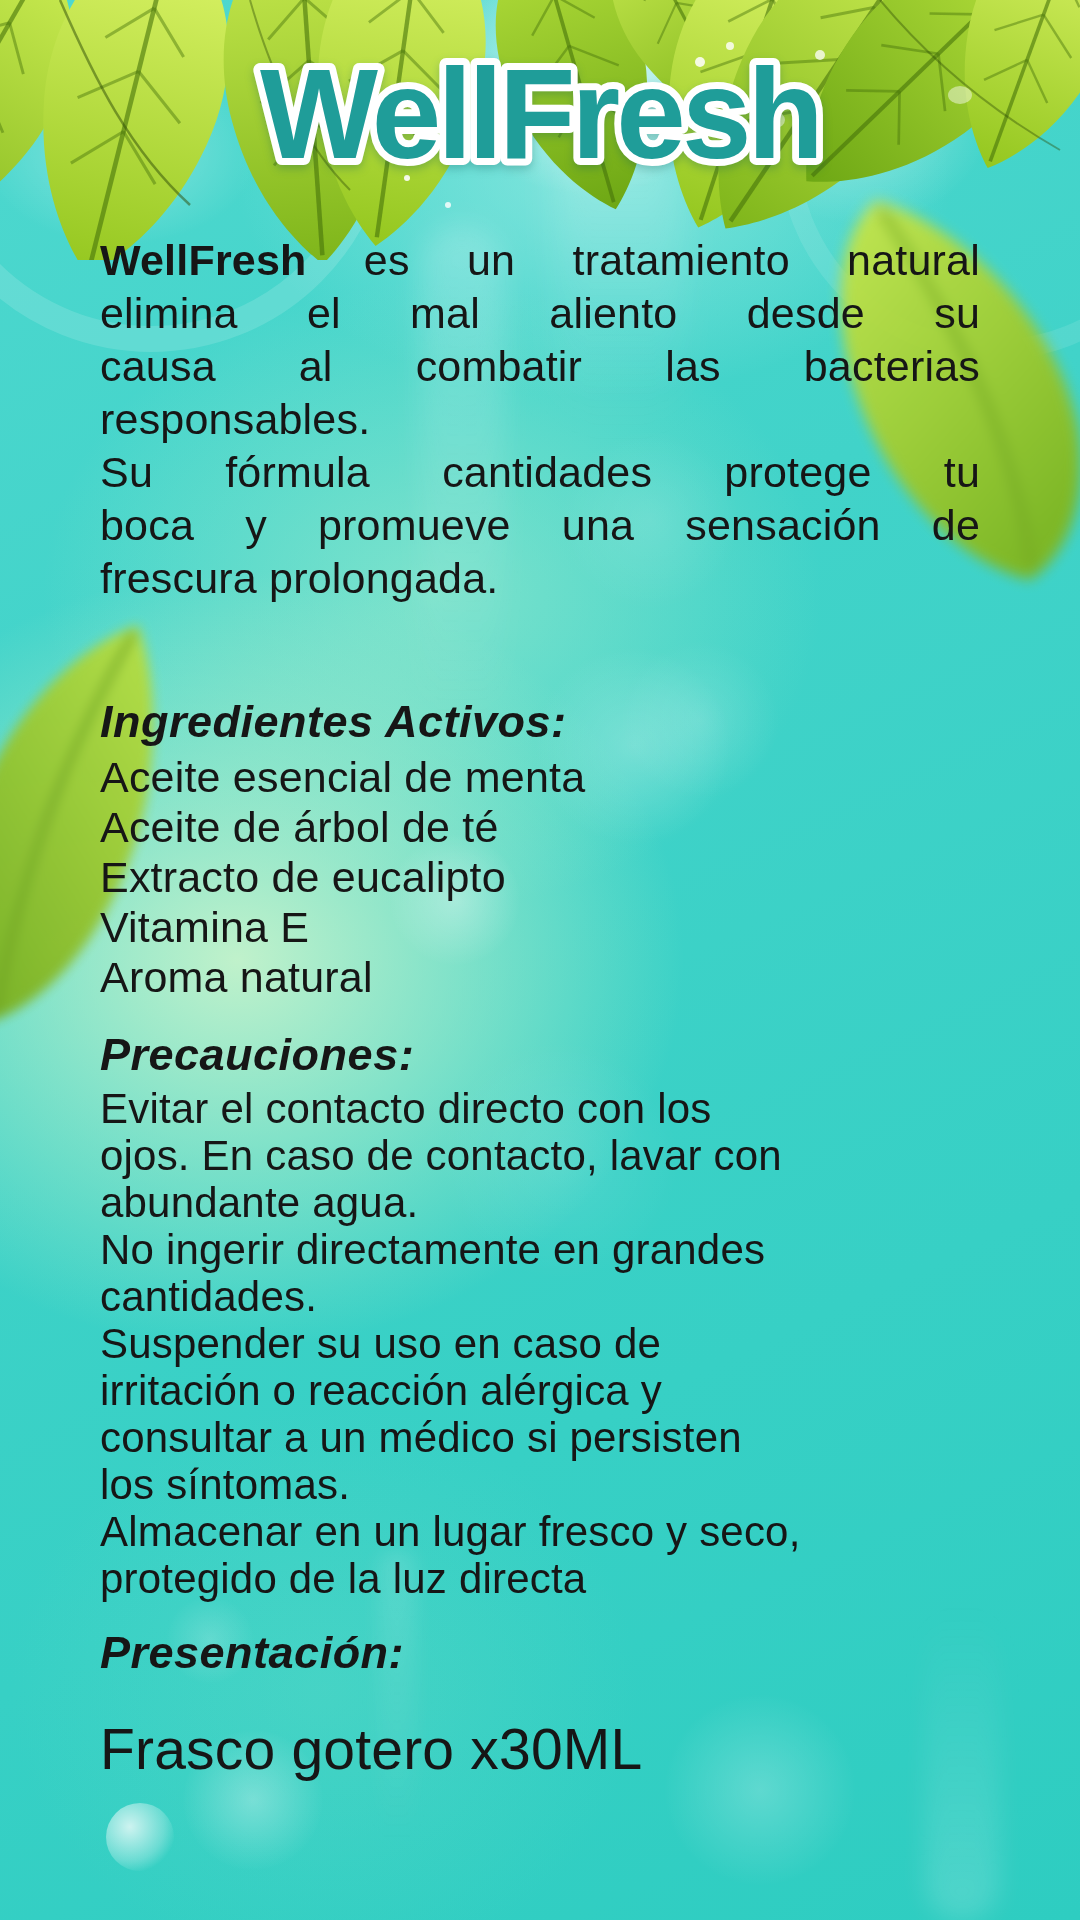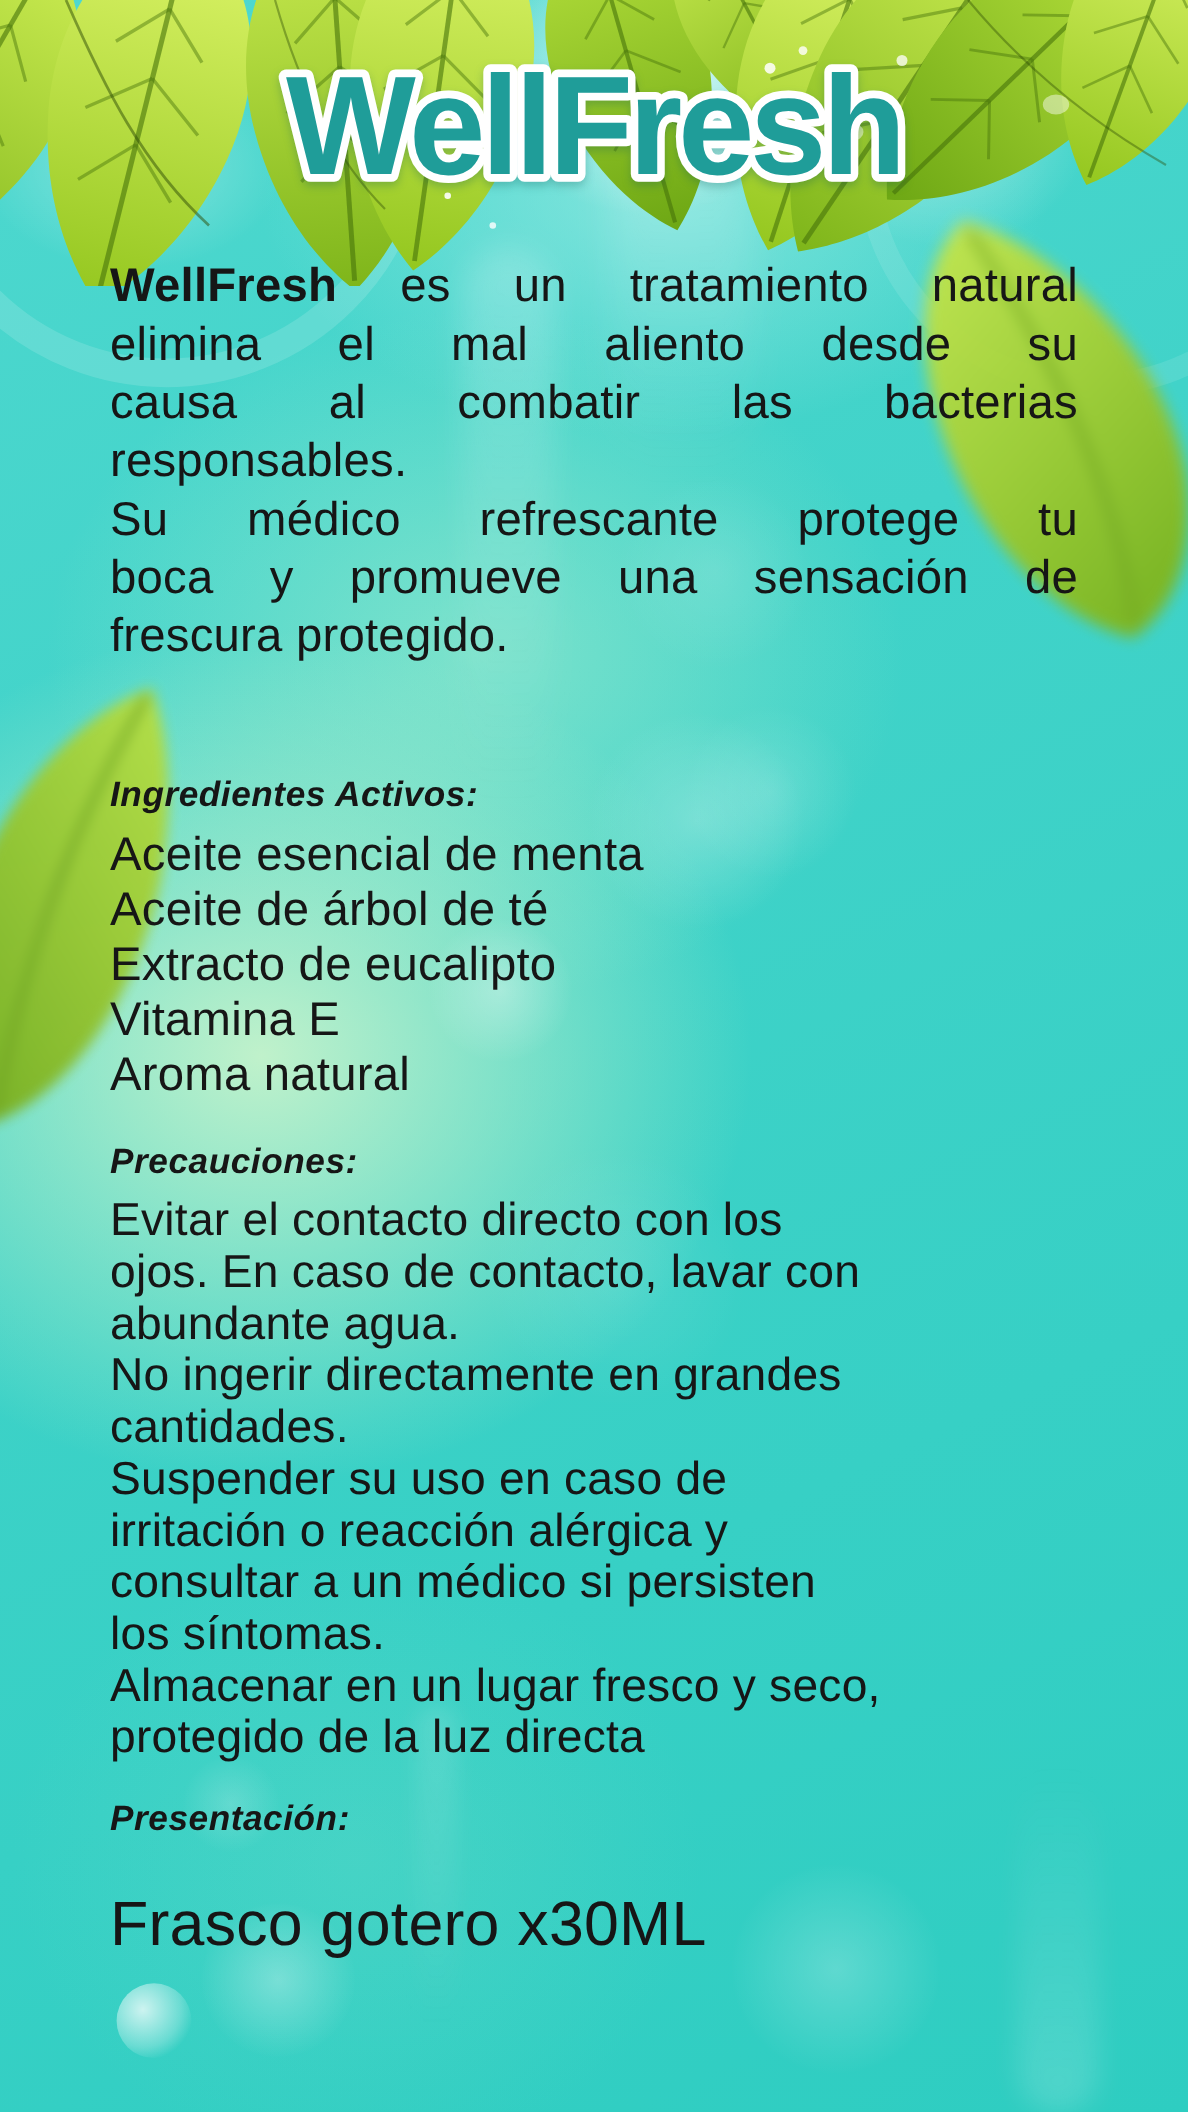--- a/index.html
+++ b/index.html
@@ -39,21 +39,21 @@
 
   .top-leaves{position:absolute;left:0;top:0;z-index:3;}
   .logo-wrap{position:absolute;left:0;top:0;width:1080px;height:200px;z-index:4;
              filter:drop-shadow(0 4px 4px rgba(15,95,85,0.28));}
   .leaf-side{position:absolute;z-index:2;pointer-events:none;}
   .leaf-right{right:-48px;top:188px;width:310px;height:400px;filter:blur(7px);opacity:0.97;}
   .leaf-left{left:-62px;top:610px;width:235px;height:425px;filter:blur(6px);opacity:0.95;}
 
   
   .sec{position:absolute;left:100px;width:880px;color:#161616;z-index:5;}
-  .h2{font-size:32px;font-weight:bold;font-style:italic;line-height:50px;letter-spacing:0.5px;margin:0;}
+  .h2{font-size:45px;font-weight:bold;font-style:italic;line-height:50px;letter-spacing:0.5px;margin:0;}
   .intro-p{font-size:43px;line-height:53px;letter-spacing:0.2px;margin:0;}
   .jl{display:block;text-align:justify;text-align-last:justify;}
   .jl-last{display:block;text-align:right;text-align-last:left;}
   .ing-list{list-style:none;margin:5px 0 0;padding:0;font-size:43px;line-height:50px;letter-spacing:0.2px;}
   .prec-text{margin:5px 0 0;font-size:42px;line-height:47px;letter-spacing:0.2px;white-space:pre-line;}
   .pres-value{margin:0;font-size:57px;letter-spacing:0.2px;}
   #sec-intro{top:234px;}
   #sec-ingredients{top:697px;}
   #sec-precautions{top:1030px;}
   #sec-presentation-h{top:1628px;}
@@ -187,23 +187,23 @@
   </div>
 
   <section class="sec" id="sec-intro">
     <p class="intro-p">
       <span class="jl"><b>WellFresh</b> <span>es un tratamiento natural</span></span>
       <span class="jl">elimina el mal aliento desde su</span>
       <span class="jl">causa al combatir las bacterias</span>
       <span class="jl-last">responsables.</span>
     </p>
     <p class="intro-p">
-      <span class="jl">Su médico refrescante protege tu</span>
+      <span class="jl">Su fórmula cantidades protege tu</span>
       <span class="jl">boca y promueve una sensación de</span>
-      <span class="jl-last">frescura protegido.</span>
+      <span class="jl-last">frescura prolongada.</span>
     </p>
   </section>
 
   <section class="sec" id="sec-ingredients">
     <h2 class="h2">Ingredientes Activos:</h2>
     <ul class="ing-list">
       <li>Aceite esencial de menta</li>
       <li>Aceite de árbol de té</li>
       <li>Extracto de eucalipto</li>
       <li>Vitamina E</li>

